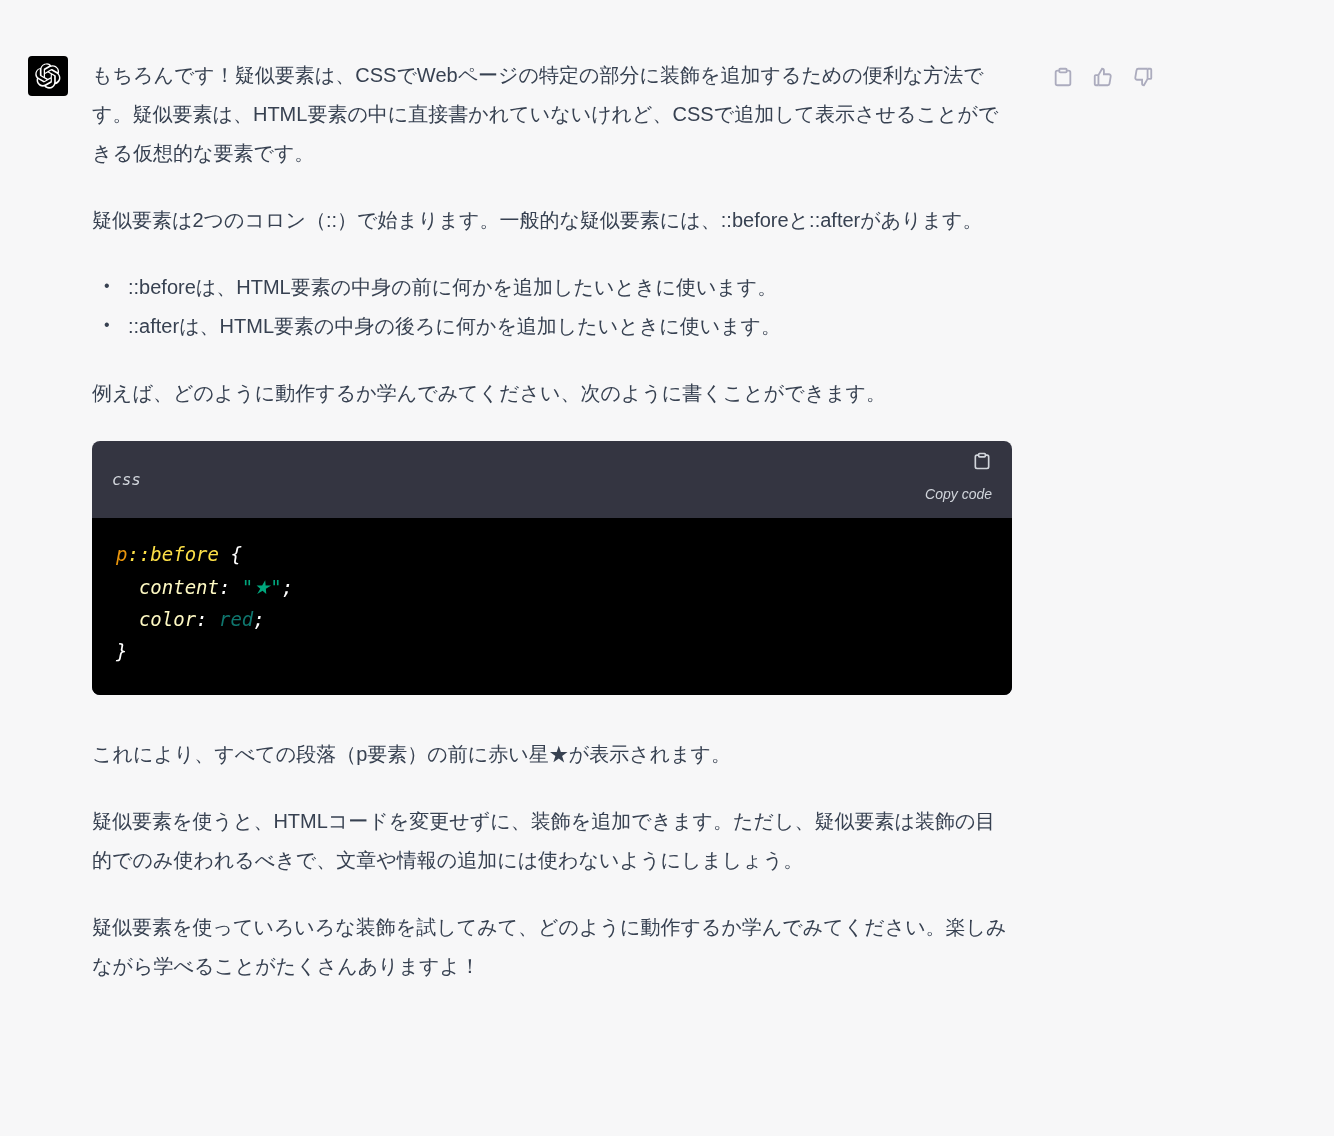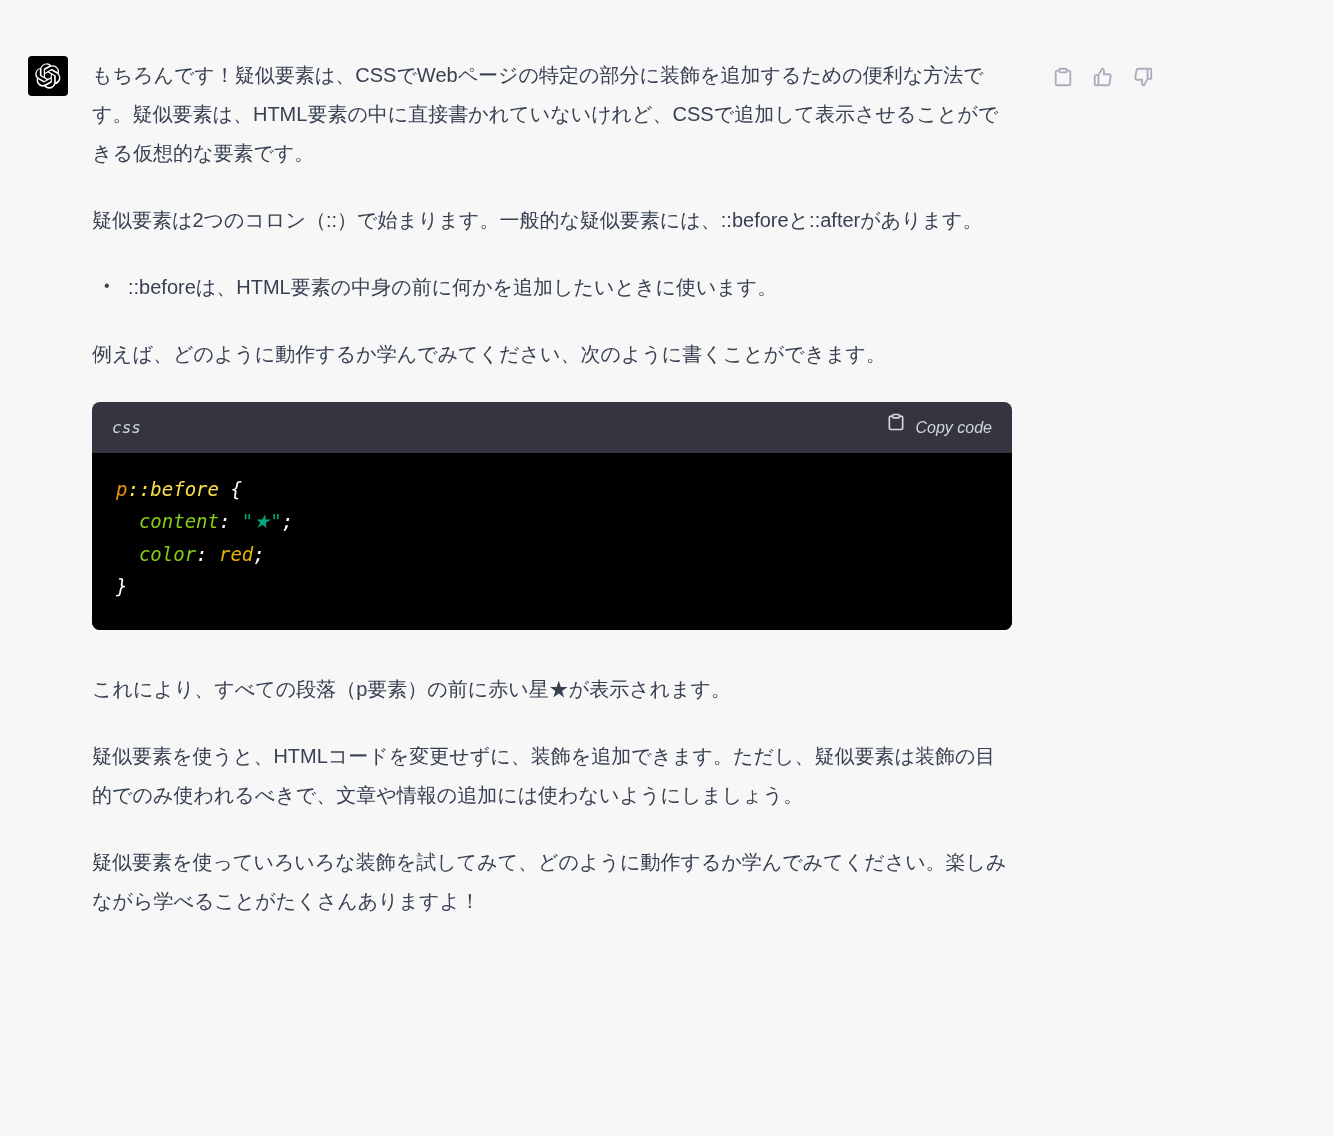--- a/index.html
+++ b/index.html
@@ -74,43 +74,44 @@
       align-items: center;
       padding: 10px 20px;
       font-size: 16px;
       color: #d1d5db;
     }
     .code-lang {
       font-family: ui-monospace, SFMono-Regular, Menlo, Monaco, Consolas, monospace;
     }
     .copy-button {
       display: flex;
-      align-items: flex-start;
+      align-items: flex-end;
       gap: 10px;
       cursor: pointer;
       color: #d1d5db;
-      font-size: 16px;
+      font-size: 14px;
+      flex-direction: column;
     }
     .copy-button svg {
       width: 20px;
       height: 20px;
       stroke: #d1d5db;
     }
     .code-body {
       background: #000;
       padding: 20px 24px 28px;
       font-family: ui-monospace, SFMono-Regular, Menlo, Monaco, Consolas, monospace;
       font-size: 19px;
       line-height: 1.7;
       color: #fff;
     }
     .tok-selector { color: #e9950c; }
     .tok-pseudo { color: #fde047; }
-    .tok-prop { color: #84cc16; text-align: right; }
-    .tok-value { color: #eab308; }
+    .tok-prop { color: #fef9c3; text-align: right; }
+    .tok-value { color: #0f766e; }
     .tok-string { color: #00a67d; }
     .tok-punct { color: #fff; }
     .actions {
       display: flex;
       gap: 14px;
       margin-left: 14px;
       padding-top: 8px;
     }
     .action-icon {
       width: 26px;
@@ -136,20 +137,21 @@
     <svg viewBox="0 0 41 41" fill="none">
       <path d="M37.5 16.8c.9-2.7.6-5.7-.9-8.1-2.2-3.8-6.6-5.8-10.9-4.9C23.8 1.6 21 .4 18.1.6c-4.4.1-8.3 2.9-9.7 7.1-2.8.6-5.2 2.3-6.6 4.8C-.4 16.3.1 21.1 3 24.2c-.9 2.7-.6 5.7.9 8.1 2.2 3.8 6.6 5.8 10.9 4.9 1.9 2.2 4.7 3.4 7.6 3.3 4.4-.1 8.3-2.9 9.7-7.1 2.8-.6 5.2-2.3 6.6-4.8 2.2-3.8 1.7-8.7-1.2-11.7zM22.4 37.9c-1.8 0-3.5-.6-4.9-1.8.1 0 .2-.1.2-.1l8.2-4.7c.4-.2.7-.7.7-1.2V18.6l3.5 2c0 0 .1.1.1.1v9.6c0 4.2-3.4 7.6-7.7 7.6zM5.8 30.8c-.9-1.5-1.2-3.4-.9-5.1.1 0 .2.1.2.1l8.2 4.7c.4.2.9.2 1.4 0l10-5.8v4c0 0 0 .1-.1.1l-8.3 4.8c-3.7 2.1-8.4.9-10.5-2.8zM3.6 12.9c.9-1.5 2.3-2.7 4-3.3v9.7c0 .5.3.9.7 1.2l10 5.8-3.5 2c0 0-.1 0-.1 0l-8.3-4.8c-3.7-2.1-4.9-6.8-2.8-10.5zm28.5 6.6l-10-5.8 3.5-2c0 0 .1 0 .1 0l8.3 4.8c3.7 2.1 4.9 6.8 2.8 10.5-.9 1.5-2.3 2.7-4 3.3v-9.7c0-.5-.3-.9-.7-1.2zm3.5-5.2c-.1 0-.2-.1-.2-.1l-8.2-4.7c-.4-.2-.9-.2-1.4 0l-10 5.8v-4c0 0 0-.1.1-.1l8.3-4.8c3.7-2.1 8.4-.9 10.5 2.8.9 1.5 1.2 3.3.9 5.1zm-21.7 7.2l-3.5-2c0 0-.1-.1-.1-.1V9.8c0-4.2 3.4-7.6 7.7-7.6 1.8 0 3.5.6 4.9 1.8-.1 0-.2.1-.2.1l-8.2 4.7c-.4.2-.7.7-.7 1.2v11.4zm1.9-4.1l4.5-2.6 4.5 2.6v5.1L20.3 25l-4.5-2.6v-5.1z" fill="#fff"></path>
     </svg>
   </div>
 
   <div class="content">
     <p>もちろんです！疑似要素は、CSSでWebページの特定の部分に装飾を追加するための便利な方法です。疑似要素は、HTML要素の中に直接書かれていないけれど、CSSで追加して表示させることができる仮想的な要素です。</p>
     <p>疑似要素は2つのコロン（::）で始まります。一般的な疑似要素には、::beforeと::afterがあります。</p>
     <ul>
       <li>::beforeは、HTML要素の中身の前に何かを追加したいときに使います。</li>
+      <li>::afterは、HTML要素の中身の後ろに何かを追加したいときに使います。</li>
     </ul>
     <p>例えば、どのように動作するか学んでみてください、次のように書くことができます。</p>
 
     <div class="code-block">
       <div class="code-header">
         <span class="code-lang">css</span>
         <div class="copy-button">
           <svg viewBox="0 0 24 24" fill="none" stroke-width="2">
             <rect x="8" y="3" width="8" height="4" rx="1"></rect>
             <path d="M8 5H6a2 2 0 0 0-2 2v12a2 2 0 0 0 2 2h12a2 2 0 0 0 2-2V7a2 2 0 0 0-2-2h-2"></path>

